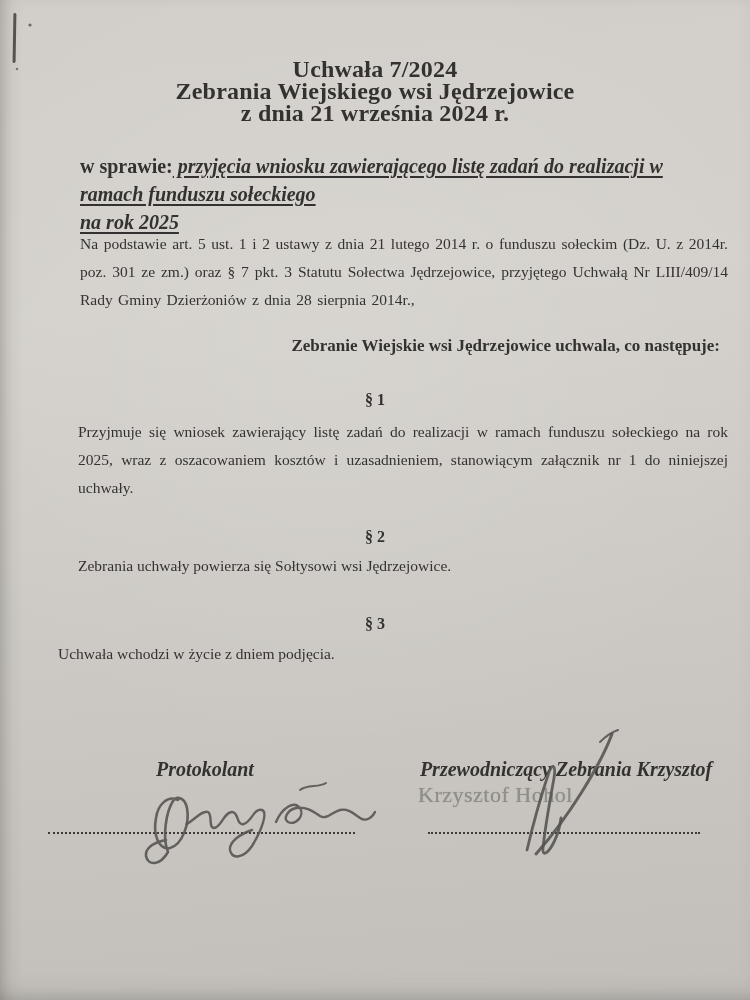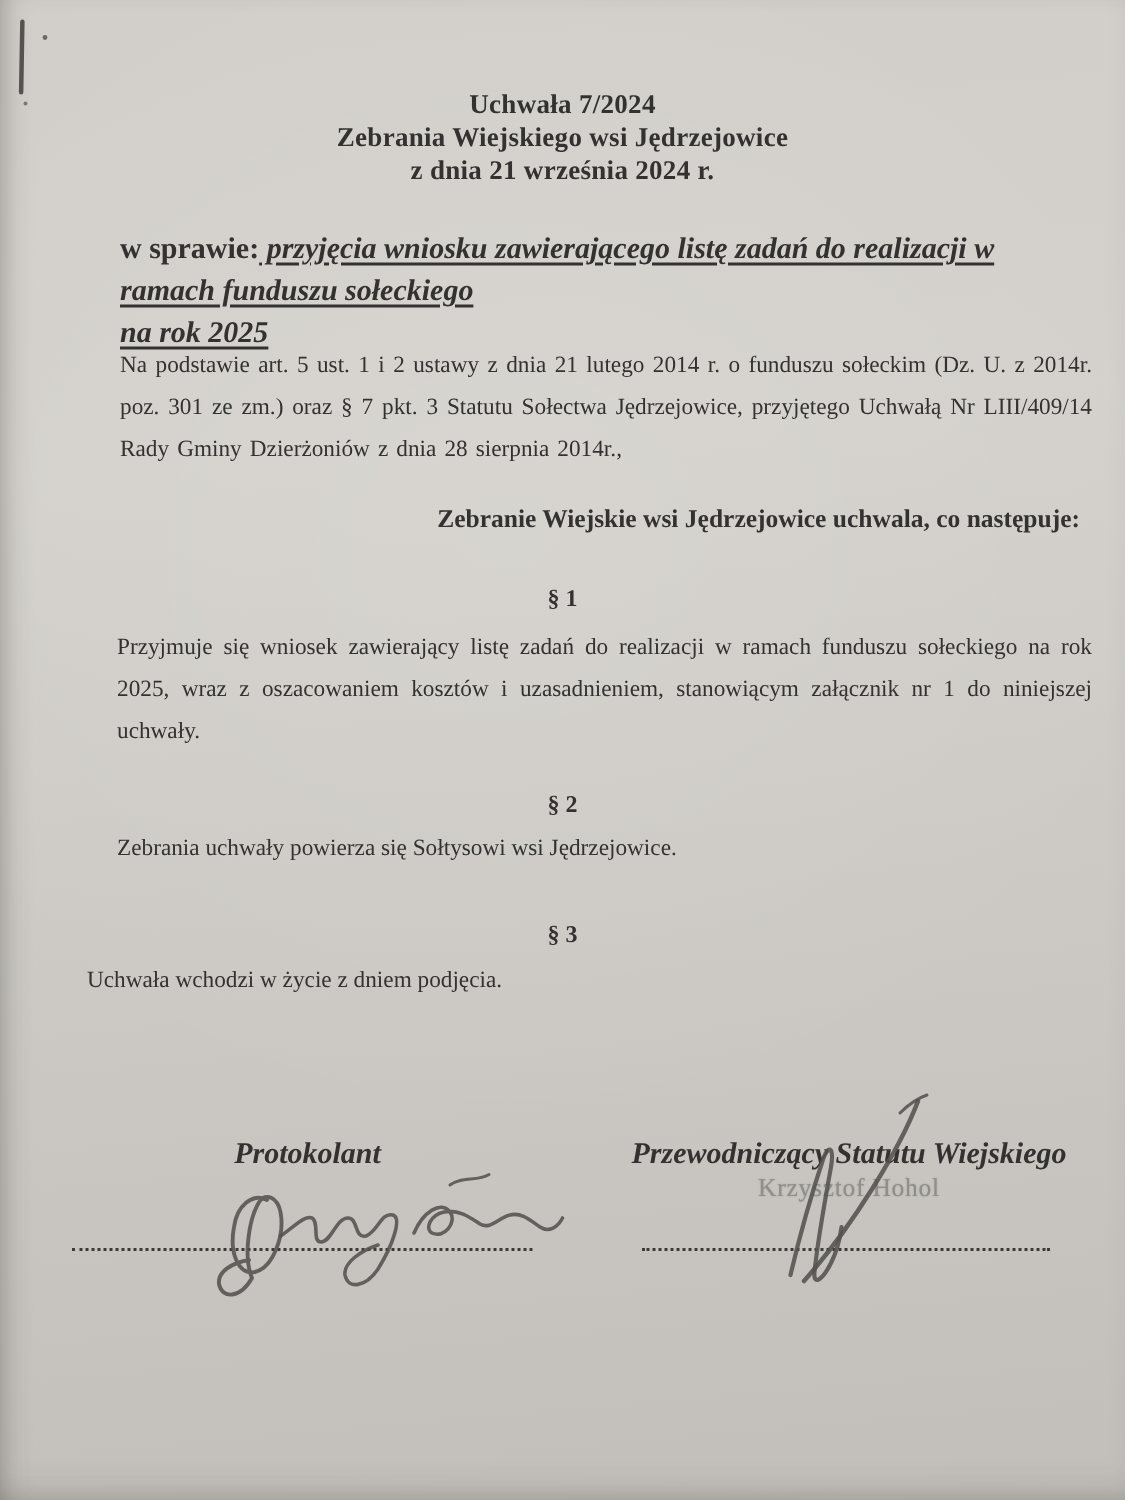--- a/index.html
+++ b/index.html
@@ -11,36 +11,36 @@
   .photo{
     position:relative;width:750px;height:1000px;
     background:
       radial-gradient(ellipse 90% 60% at 45% 35%, rgba(255,255,255,0.10), rgba(255,255,255,0) 70%),
       linear-gradient(175deg,#d2cfca 0%,#d4d1cc 30%,#ccc9c4 62%,#c6c3be 85%,#c2bfba 100%);
     box-shadow:inset 14px 0 22px -16px rgba(60,58,54,.45), inset 0 -16px 26px -18px rgba(60,58,54,.35);
     color:#343230;
   }
   .abs{position:absolute;}
   .doc-header{left:30px;top:58px;width:690px;text-align:center;
-    font-weight:bold;font-size:18px;line-height:22px;letter-spacing:.2px;}
+    font-weight:bold;font-size:24px;line-height:22px;letter-spacing:.2px;}
   .subject{left:80px;top:152px;width:648px;font-size:20px;line-height:28px;}
   .subject .lbl{font-weight:bold;font-style:normal;}
   .subject .it{font-style:italic;font-weight:bold;text-decoration:underline;text-underline-offset:3px;}
   .subject .line2{display:block;}
   .legal{left:80px;top:230px;width:648px;font-size:15.5px;line-height:28px;
     text-align:justify;text-align-last:left;word-spacing:1.5px;}
   .enacting{left:30px;top:336px;width:690px;text-align:right;font-weight:bold;font-size:17px;}
   .secmark{width:690px;left:30px;text-align:center;font-weight:bold;font-size:16px;}
   .sectext{left:78px;width:650px;font-size:15.5px;line-height:28px;}
   .just{text-align:justify;text-align-last:left;word-spacing:1.5px;}
   .sig-label{font-weight:bold;font-style:italic;font-size:20px;text-align:center;}
   .sig-left{left:95px;top:758px;width:220px;}
   .sig-right{left:418px;top:758px;width:296px;}
-  .stamp-name{left:418px;top:782px;width:296px;text-align:center;
-    font-size:17px;color:#8f8e89;text-shadow:0 0 1px rgba(143,142,137,.8);letter-spacing:.5px;}
+  .stamp-name{left:418px;top:782px;width:296px;
+    font-size:22px;color:#8f8e89;text-shadow:0 0 1px rgba(143,142,137,.8);letter-spacing:.5px;}
   .dotline{height:0;border-bottom:2.5px dotted #3c3a36;}
   .dot-left{left:48px;top:832px;width:307px;}
   .dot-right{left:428px;top:832px;width:272px;}
   svg.overlay{position:absolute;left:0;top:0;pointer-events:none;}
   .ink-stroke{fill:none;stroke:#54524e;stroke-linecap:round;stroke-linejoin:round;opacity:.88;}
 </style>
 </head>
 <body>
 
 <div class="photo">
@@ -63,21 +63,21 @@
   <div class="abs secmark" style="top:391px">§ 1</div>
   <div class="abs sectext just" style="top:418px">Przyjmuje się wniosek zawierający listę zadań do realizacji w ramach funduszu sołeckiego na rok 2025, wraz z oszacowaniem kosztów i uzasadnieniem, stanowiącym załącznik nr 1 do niniejszej uchwały.</div>
 
   <div class="abs secmark" style="top:528px">§ 2</div>
   <div class="abs sectext" style="top:552px">Zebrania uchwały powierza się Sołtysowi wsi Jędrzejowice.</div>
 
   <div class="abs secmark" style="top:615px">§ 3</div>
   <div class="abs sectext" style="left:58px;top:640px">Uchwała wchodzi w życie z dniem podjęcia.</div>
 
   <div class="abs sig-label sig-left">Protokolant</div>
-  <div class="abs sig-label sig-right">Przewodniczący Statutu Wiejskiego</div>
+  <div class="abs sig-label sig-right">Przewodniczący Zebrania Krzysztof</div>
   <div class="abs stamp-name">Krzysztof Hohol</div>
 
   <div class="abs dotline dot-left"></div>
   <div class="abs dotline dot-right"></div>
 
   <svg class="overlay" width="750" height="1000" viewBox="0 0 750 1000">
 
     <g>
       <rect x="13" y="13" width="3" height="50" rx="1.5" fill="#55534f" transform="rotate(1 14 38)"></rect>
       <circle cx="30" cy="25" r="1.6" fill="#6b6965"></circle>

